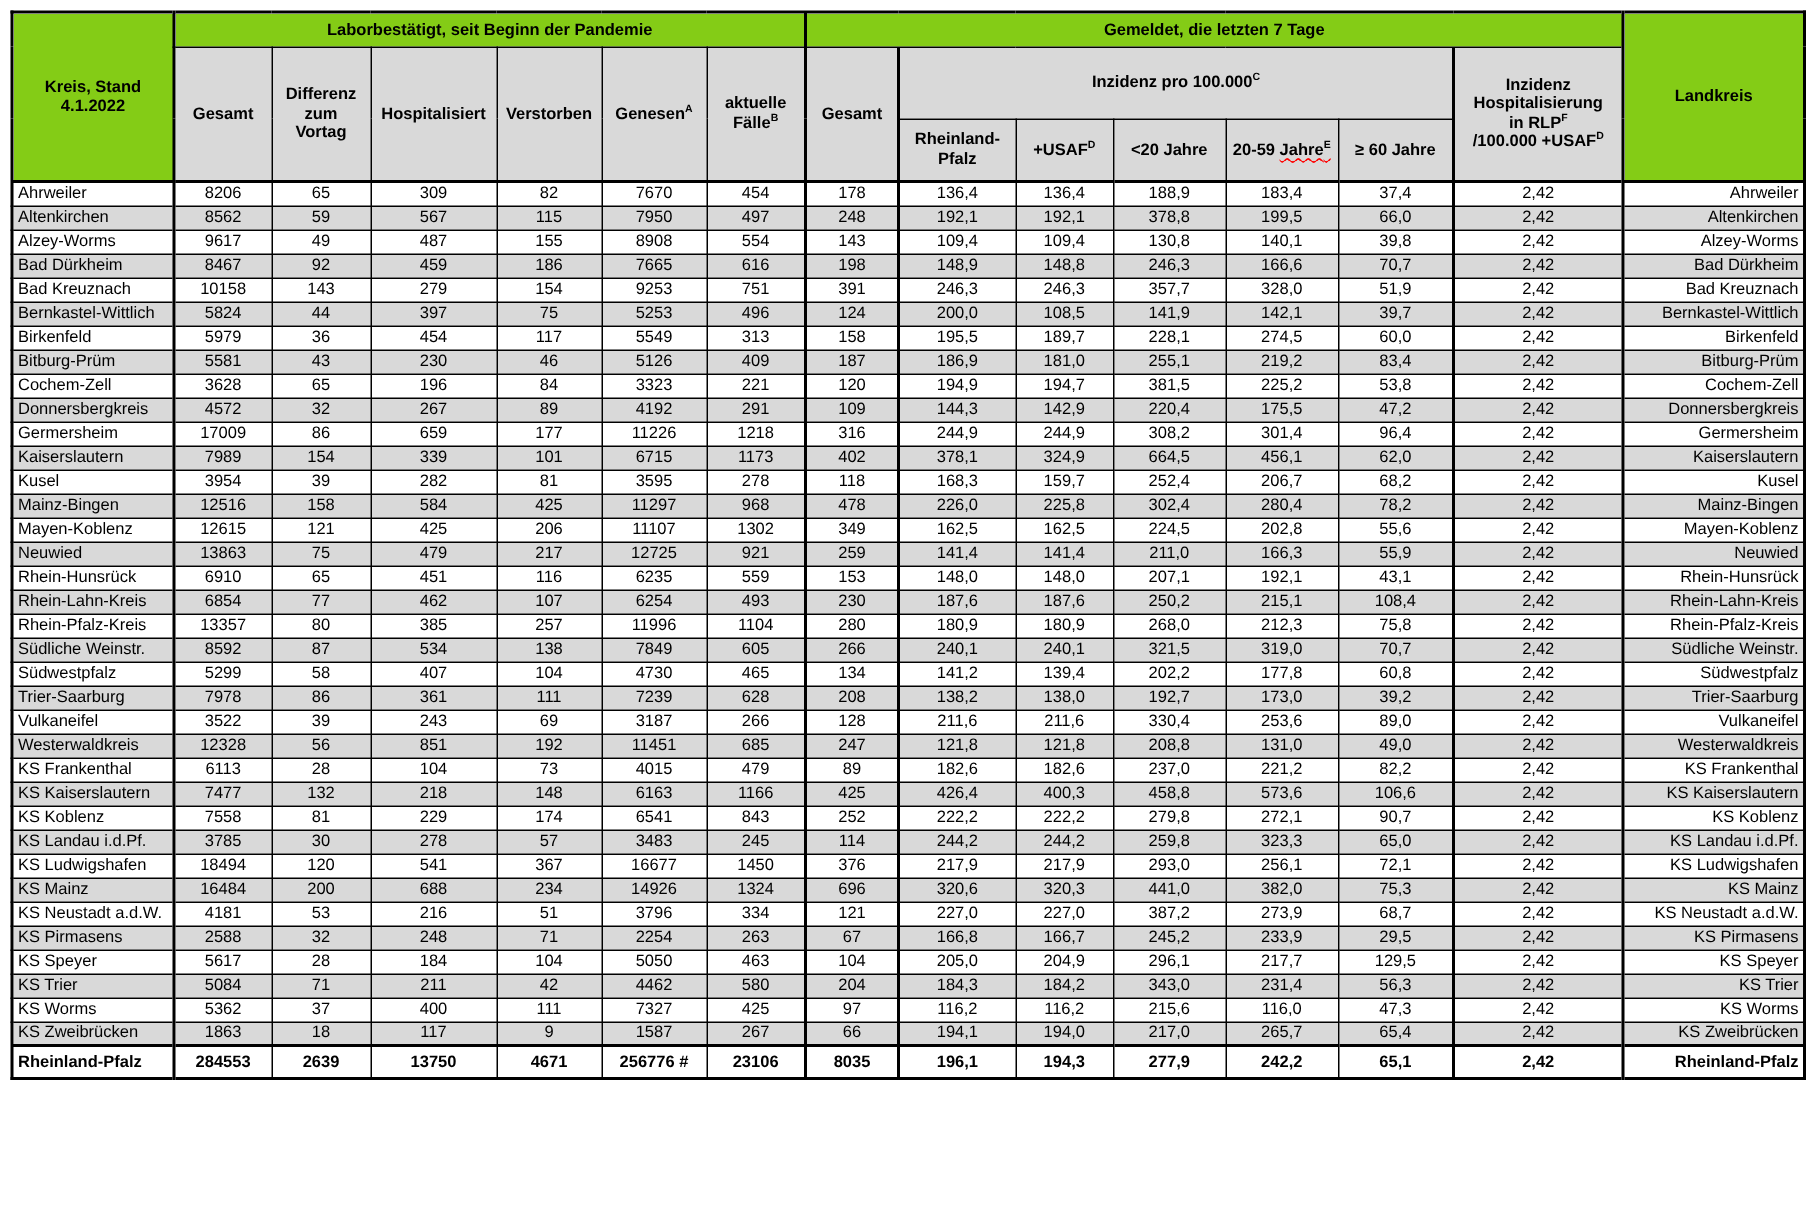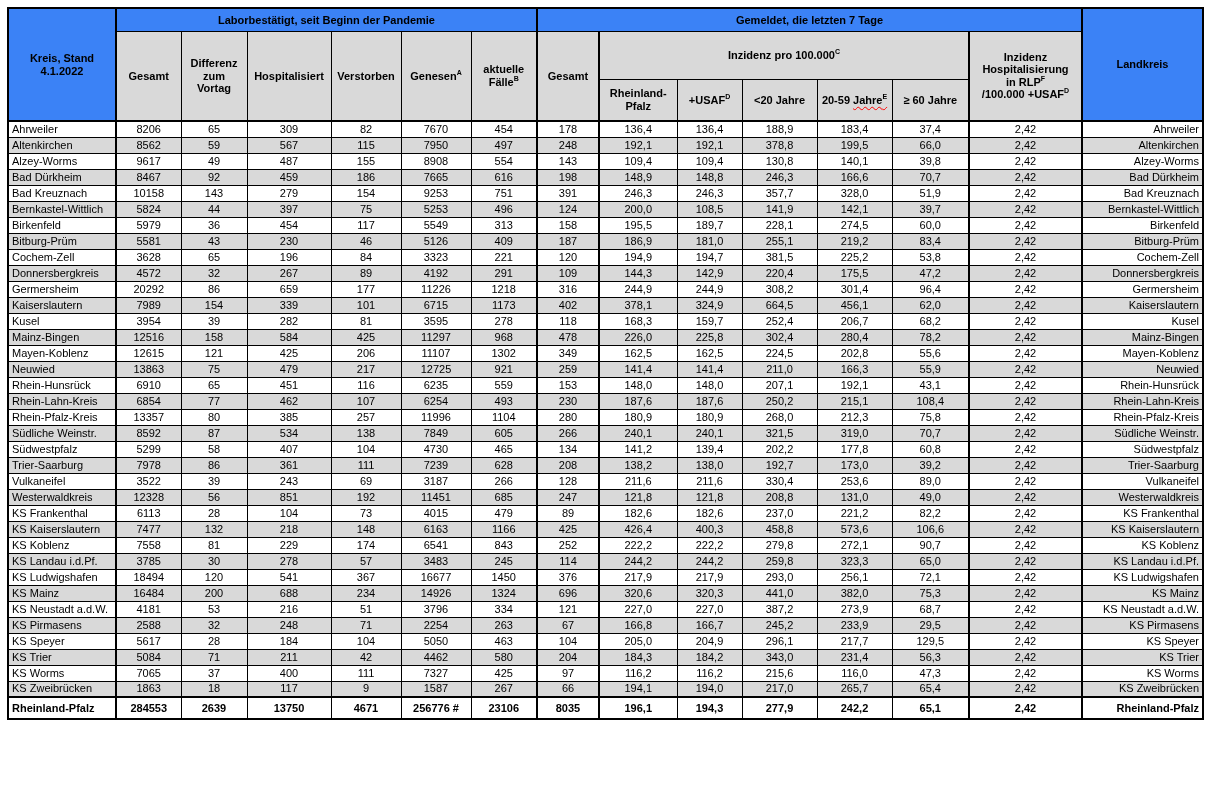--- a/index.html
+++ b/index.html
@@ -1,21 +1,21 @@
 <!DOCTYPE html>
 <html><head>
 <meta charset="utf-8">
 <style>
   html,body{margin:0;padding:0}
   body{width:1207px;height:806px;background:#fff;font-family:"Liberation Sans",sans-serif;position:relative}
   .sheet{position:absolute;left:7px;top:7px}
   table{border-collapse:collapse;table-layout:fixed;border:2px solid #000}
   th,td{border:1px solid #000;color:#000;font-size:11px;padding:0 3px;box-sizing:border-box;overflow:hidden}
   thead th{font-weight:bold;text-align:center;vertical-align:middle;line-height:12.5px}
-  .hdark{background:#3b82f6}
+  .hdark{background:#84cc16}
   .hlight{background:#d9d9d9}
   .br2{border-right:2px solid #000}
   .hbot{border-bottom:2px solid #000}
   tbody tr{height:16px}
   tbody td{text-align:center;vertical-align:middle;line-height:13px}
   tbody tr:nth-child(even){background:#d9d9d9}
   td.kreis{text-align:left}
   td.landkreis{text-align:right}
   tr.total-row{height:22px}
   tr.total-row td{font-weight:bold;border-top:2px solid #000}
@@ -245,21 +245,21 @@
           <td>144,3</td>
           <td>142,9</td>
           <td>220,4</td>
           <td>175,5</td>
           <td class="br2">47,2</td>
           <td class="br2">2,42</td>
           <td class="landkreis">Donnersbergkreis</td>
         </tr>
         <tr>
           <td class="kreis br2">Germersheim</td>
-          <td>20292</td>
+          <td>17009</td>
           <td>86</td>
           <td>659</td>
           <td>177</td>
           <td>11226</td>
           <td class="br2">1218</td>
           <td class="br2">316</td>
           <td>244,9</td>
           <td>244,9</td>
           <td>308,2</td>
           <td>301,4</td>
@@ -653,21 +653,21 @@
           <td>184,3</td>
           <td>184,2</td>
           <td>343,0</td>
           <td>231,4</td>
           <td class="br2">56,3</td>
           <td class="br2">2,42</td>
           <td class="landkreis">KS Trier</td>
         </tr>
         <tr>
           <td class="kreis br2">KS Worms</td>
-          <td>7065</td>
+          <td>5362</td>
           <td>37</td>
           <td>400</td>
           <td>111</td>
           <td>7327</td>
           <td class="br2">425</td>
           <td class="br2">97</td>
           <td>116,2</td>
           <td>116,2</td>
           <td>215,6</td>
           <td>116,0</td>

